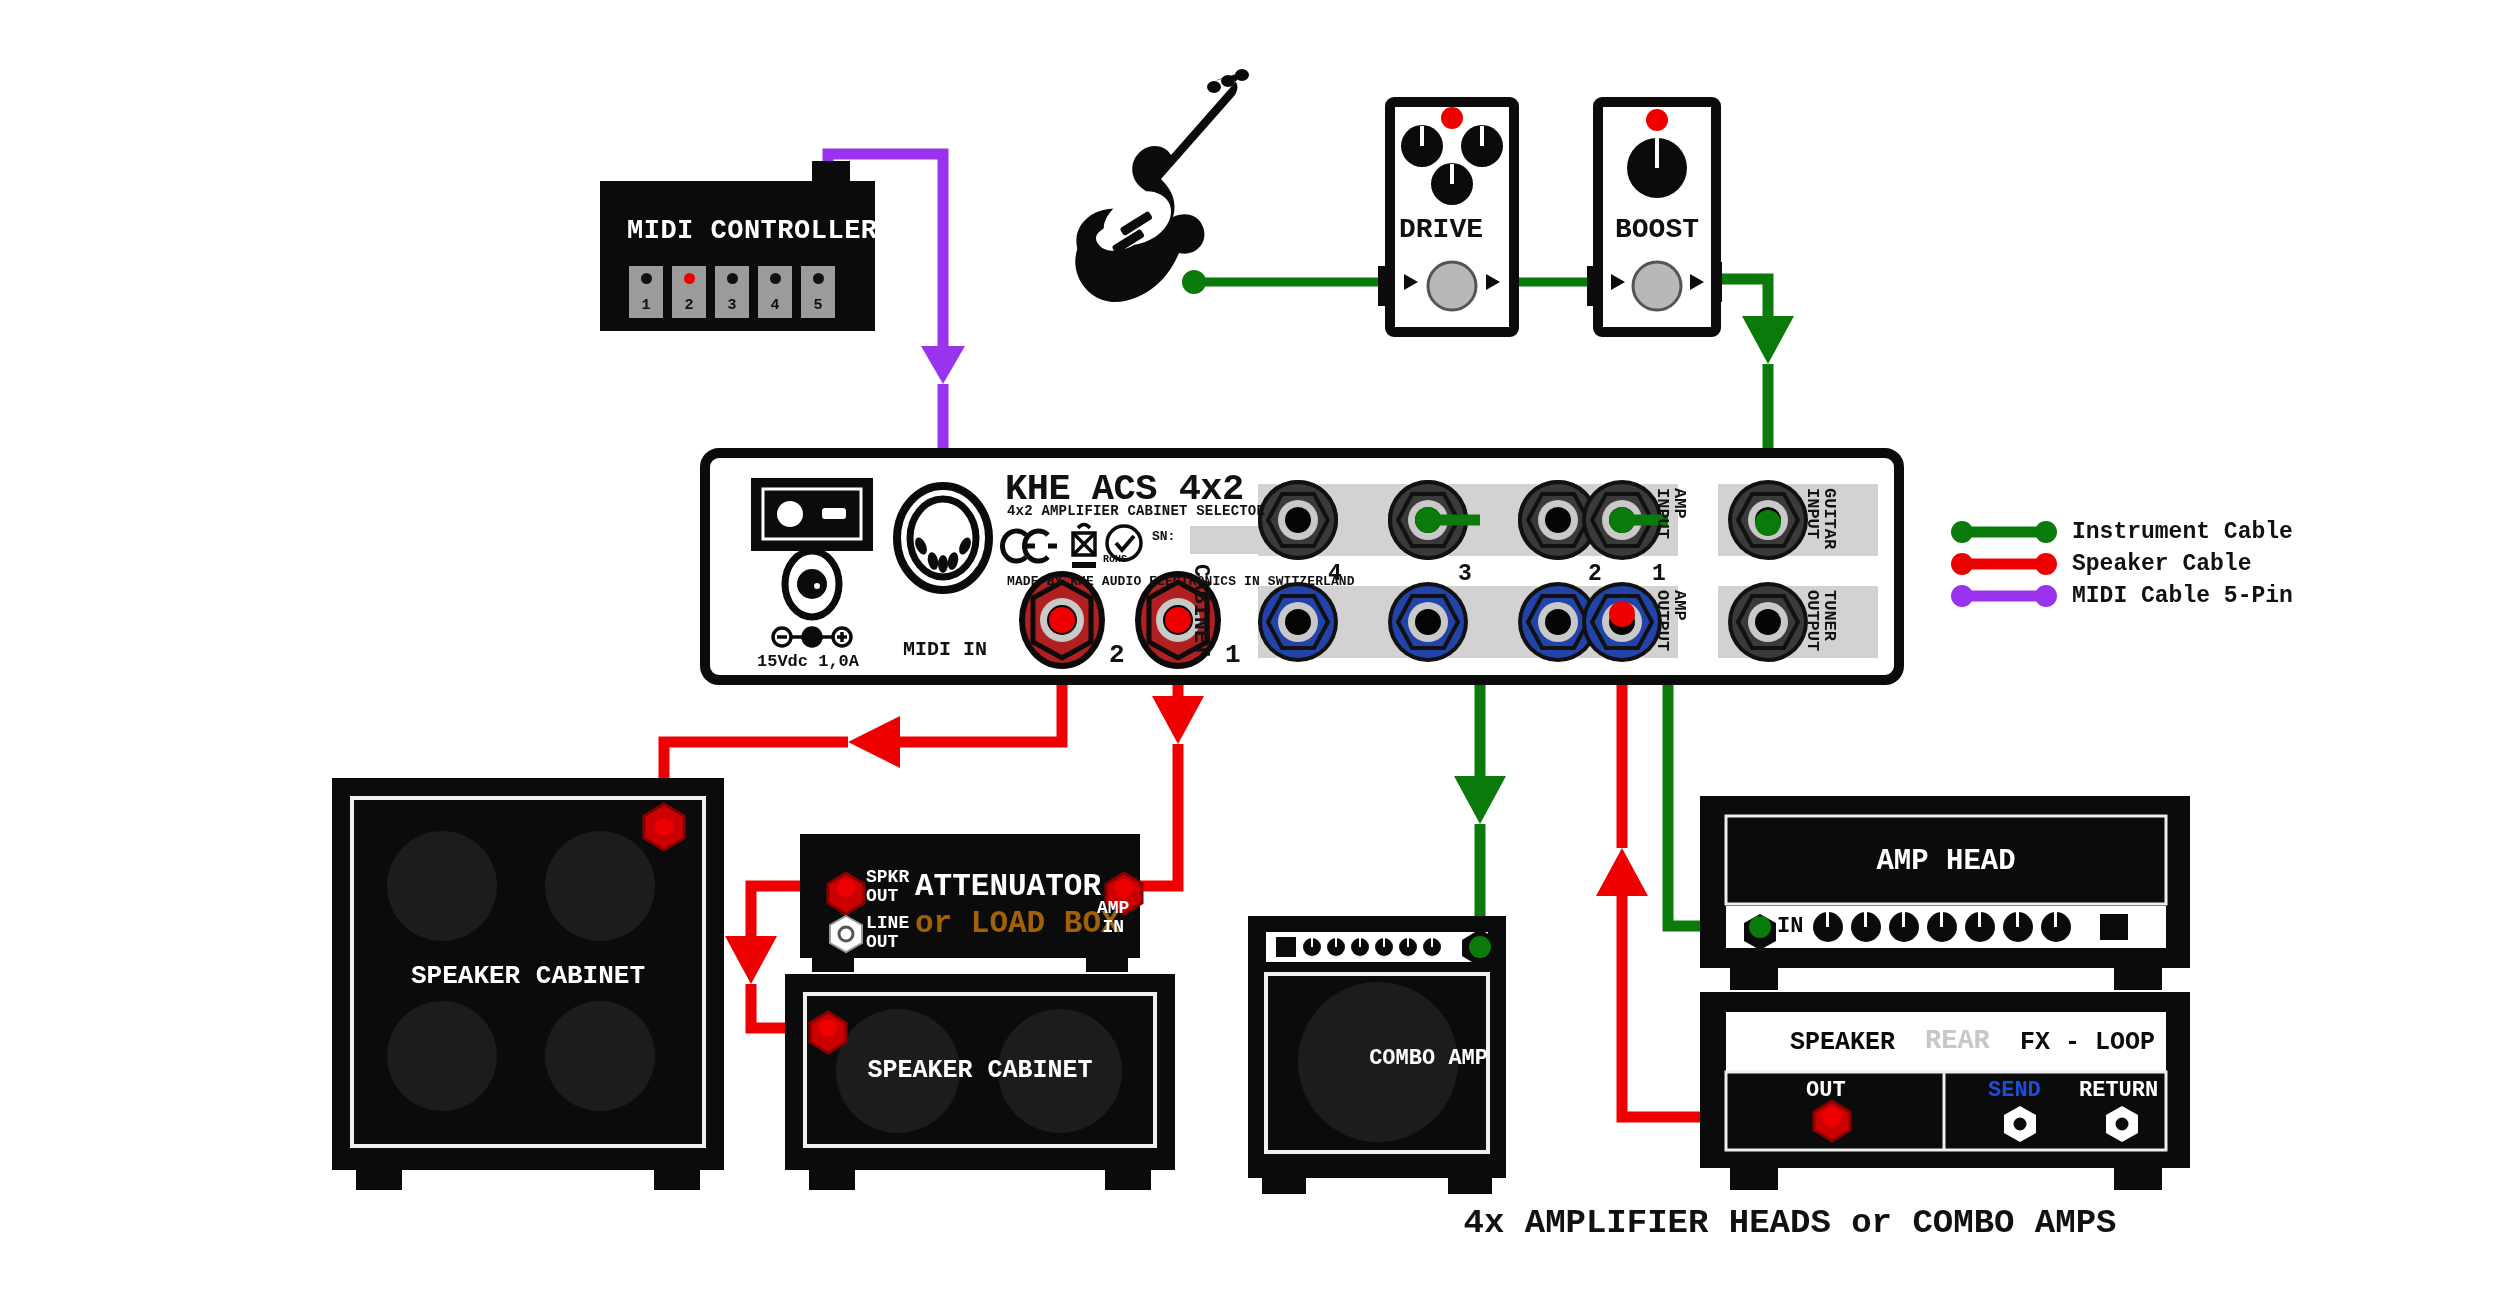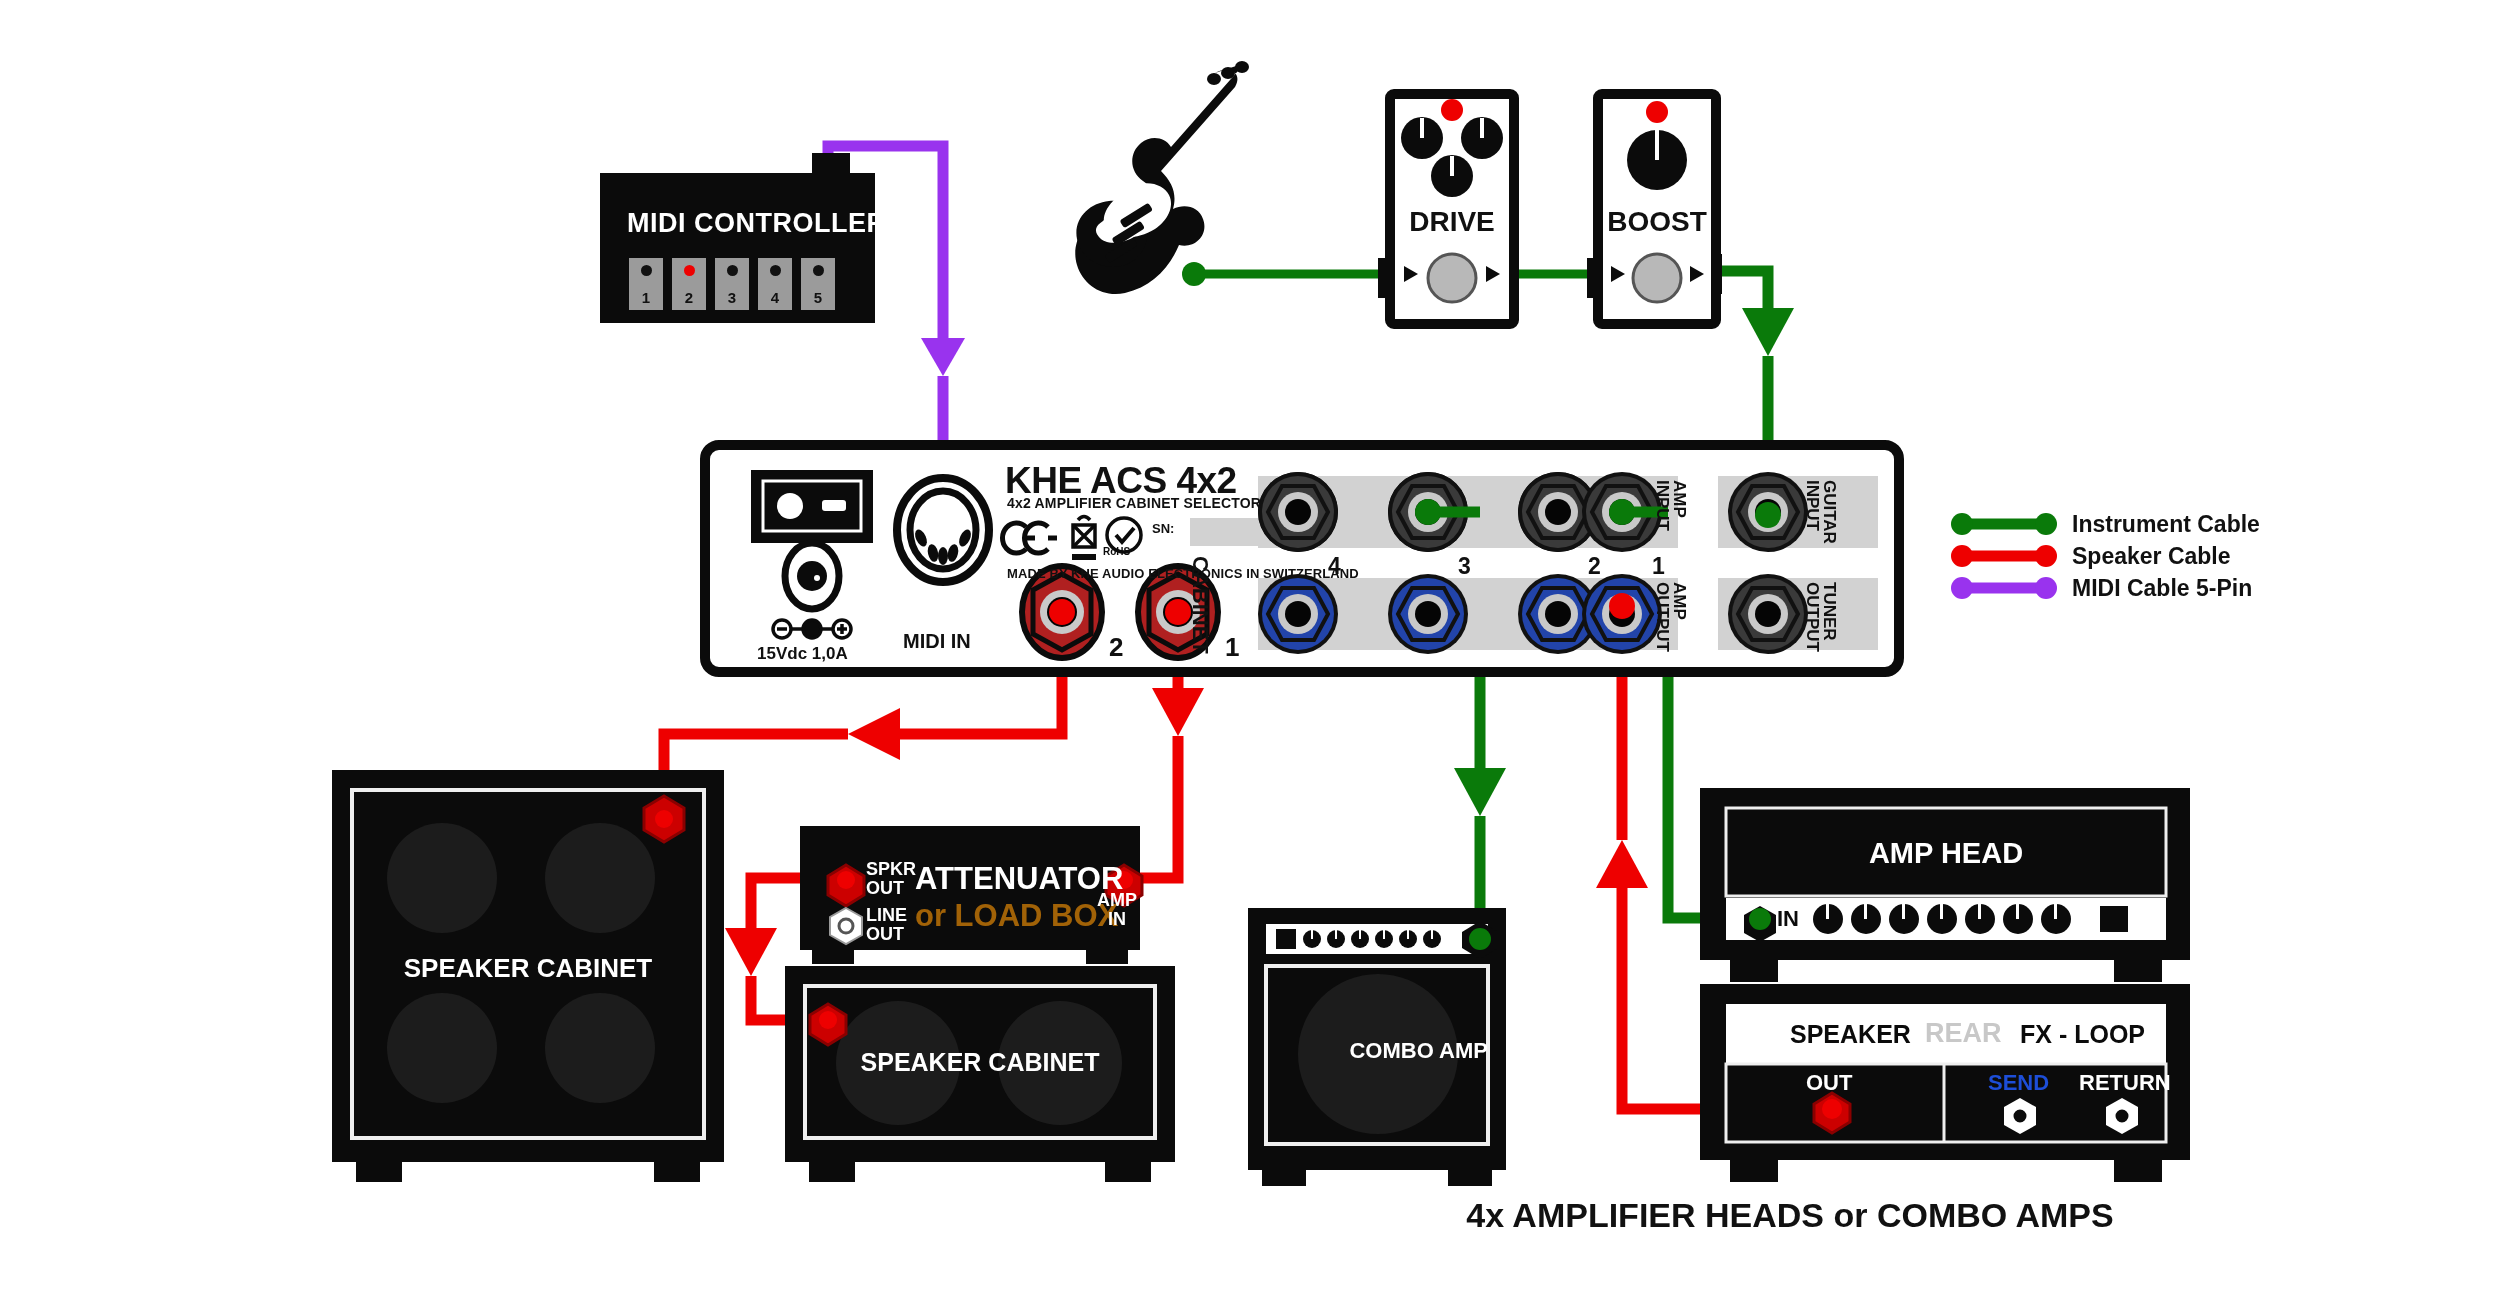--- a/index.html
+++ b/index.html
@@ -1,18 +1,18 @@
 <!DOCTYPE html>
 <html><head>
 <meta charset="utf-8">
 <style>
   html,body{margin:0;padding:0;background:#fff;}
   body{width:2500px;height:1294px;position:relative;overflow:hidden;
        font-family:"Liberation Sans", sans-serif;}
-  #stage{position:absolute;left:0;top:8px;width:2500px;height:1088px;}
+  #stage{position:absolute;left:0;top:16px;width:2500px;height:1088px;font-family:Liberation Mono, monospace;}
   #stage > svg{position:absolute;left:0;top:0;}
   .lbl{position:absolute;font-weight:bold;color:#111;white-space:nowrap;}
 </style>
 </head>
 <body>
 
 <div id="stage">
 
 <svg width="2500" height="1294" viewBox="0 0 2500 1294" xmlns="http://www.w3.org/2000/svg">
   <defs>
@@ -484,21 +484,21 @@
   <div style="width:34px;height:52px;background:#9b9b9b;position:relative;">
     <div style="position:absolute;left:12px;top:7px;width:11px;height:11px;border-radius:50%;background:#111;"></div>
     <div style="position:absolute;left:0;bottom:4px;width:100%;text-align:center;font-size:15px;font-weight:bold;color:#111;">4</div>
   </div>
   <div style="width:34px;height:52px;background:#9b9b9b;position:relative;">
     <div style="position:absolute;left:12px;top:7px;width:11px;height:11px;border-radius:50%;background:#111;"></div>
     <div style="position:absolute;left:0;bottom:4px;width:100%;text-align:center;font-size:15px;font-weight:bold;color:#111;">5</div>
   </div>
 </div>
 
-<div class="lbl" style="left:1399px;top:198px;width:106px;text-align:center;font-size:28px;">DRIVE</div>
+<div class="lbl" style="left:1399px;top:198px;width:106px;text-align:left;font-size:28px;">DRIVE</div>
 <div class="lbl" style="left:1604px;top:198px;width:106px;text-align:center;font-size:28px;">BOOST</div>
 
 <div class="lbl" style="left:1005px;top:452px;font-size:37px;letter-spacing:-0.5px;">KHE ACS 4x2</div>
 <div class="lbl" style="left:1007px;top:487px;font-size:14px;letter-spacing:.2px;">4x2 AMPLIFIER CABINET SELECTOR</div>
 <div class="lbl" style="left:1103px;top:538px;font-size:10px;color:#0b0b0b;">RoHS</div>
 <div class="lbl" style="left:1152px;top:513px;font-size:13px;">SN:</div>
 <div class="lbl" style="left:1192px;top:514px;font-size:15px;"></div>
 <div class="lbl" style="left:1007px;top:558px;font-size:13px;letter-spacing:.1px;">MADE BY KHE AUDIO ELECTRONICS IN SWITZERLAND</div>
 <div class="lbl" style="left:757px;top:636px;font-size:17px;">15Vdc 1,0A</div>
 <div class="lbl" style="left:903px;top:622px;font-size:20px;">MIDI IN</div>

